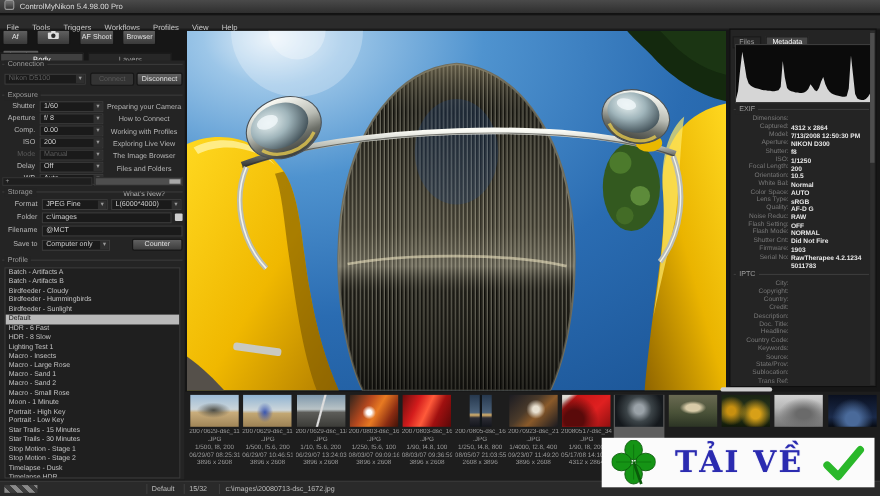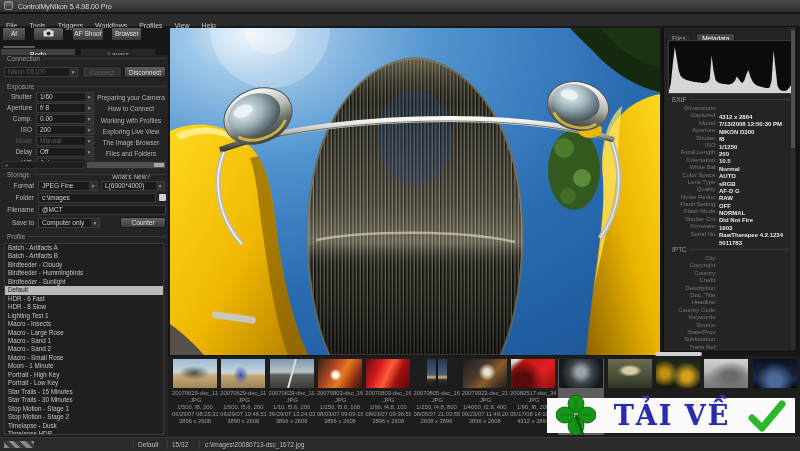--- a/index.html
+++ b/index.html
@@ -109,21 +109,21 @@
   
   .statusbar{position:absolute;left:0;top:437px;width:800px;height:14px;background:#2a2a2a;
     border-top:1px solid #3a3a3a;box-sizing:border-box;font-size:6.5px;color:#bdbdbd;}
   .sprog{position:absolute;left:4px;top:3px;width:30px;height:7px;
     background:repeating-linear-gradient(45deg,#8a8a8a 0 4px,#3c3c3c 4px 8px);}
   .sdefault{position:absolute;left:138px;top:0;line-height:13px;}
   .scount{position:absolute;left:172px;top:0;line-height:13px;}
   .spath{position:absolute;left:205px;top:0;line-height:13px;}
   .sdiv{position:absolute;top:2px;width:1px;height:9px;background:#3d3d3d;}
   
-  .watermark{position:absolute;left:547px;top:398px;width:248px;height:35px;background:#fbfbfb;
+  .watermark{position:absolute;left:547px;top:398px;width:248px;height:45px;background:#fbfbfb;
     display:flex;align-items:center;justify-content:space-between;padding:0 9px;box-sizing:border-box;
     z-index:20;}
   .wm-text{font-family:"DejaVu Serif",serif;font-weight:bold;font-size:27px;color:#2b2bb0;
     letter-spacing:2px;text-shadow:0 0 1px #9a9ad8;}
 </style>
 </head>
 <body>
 
 <div id="app">
 

